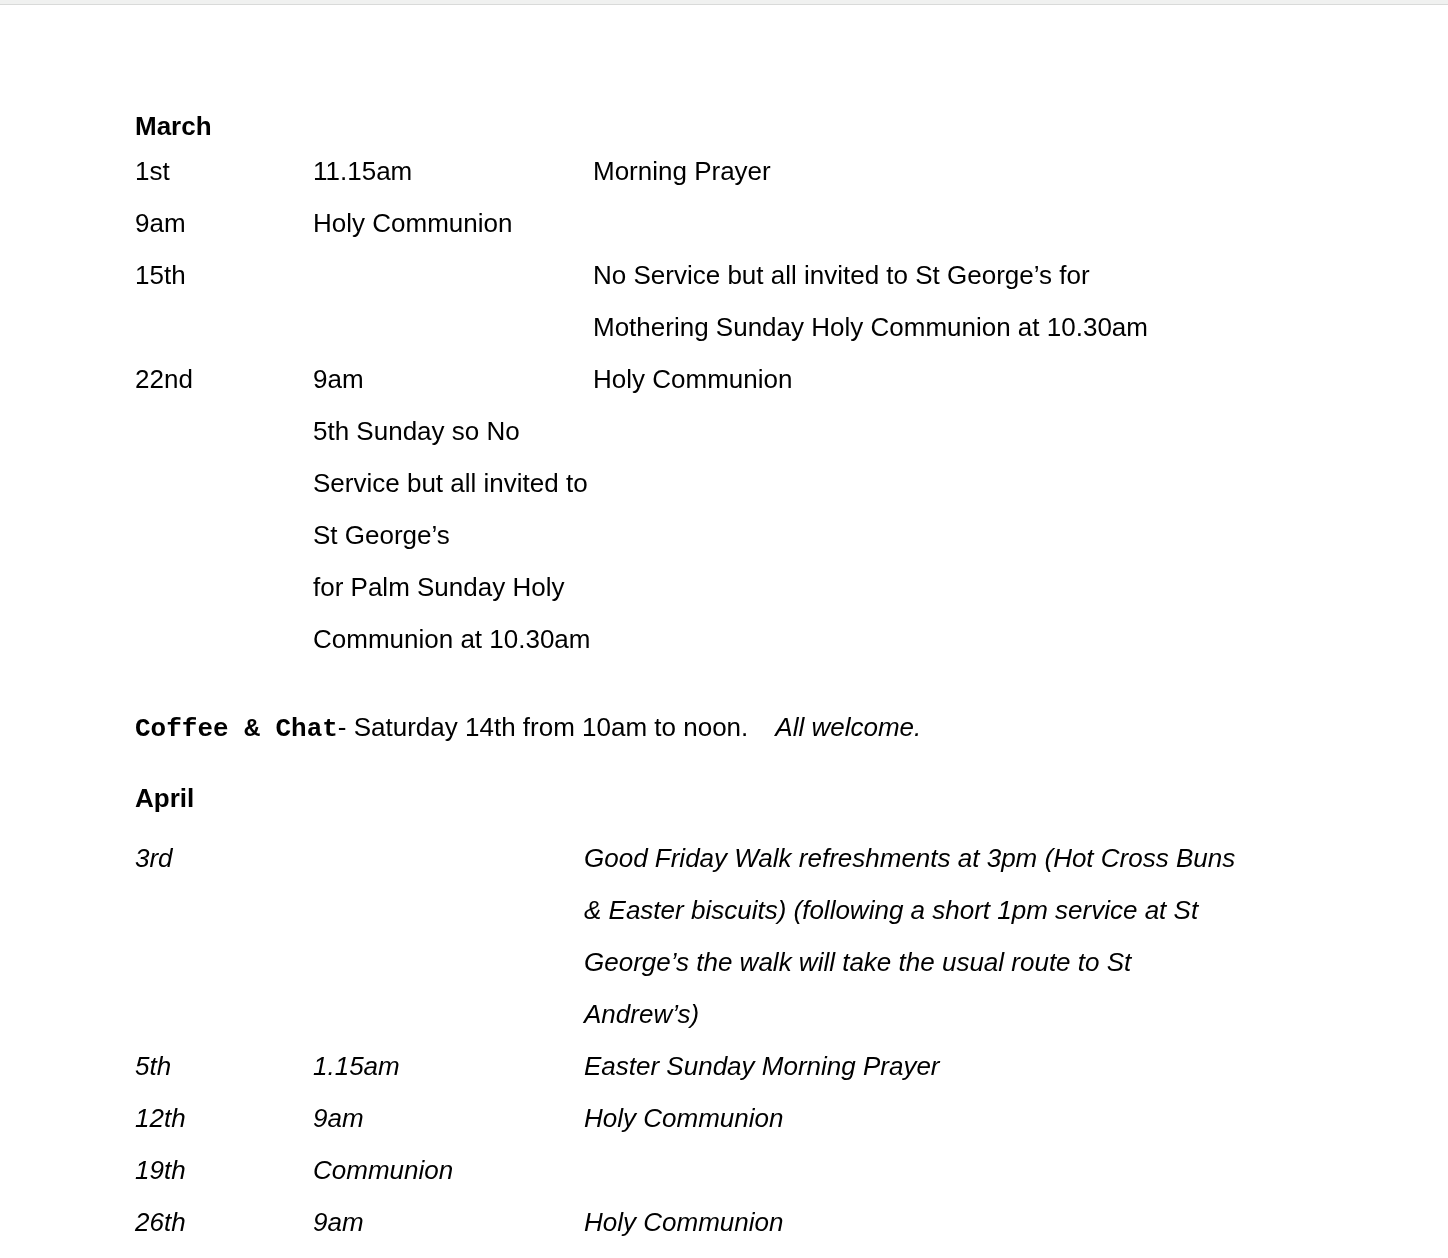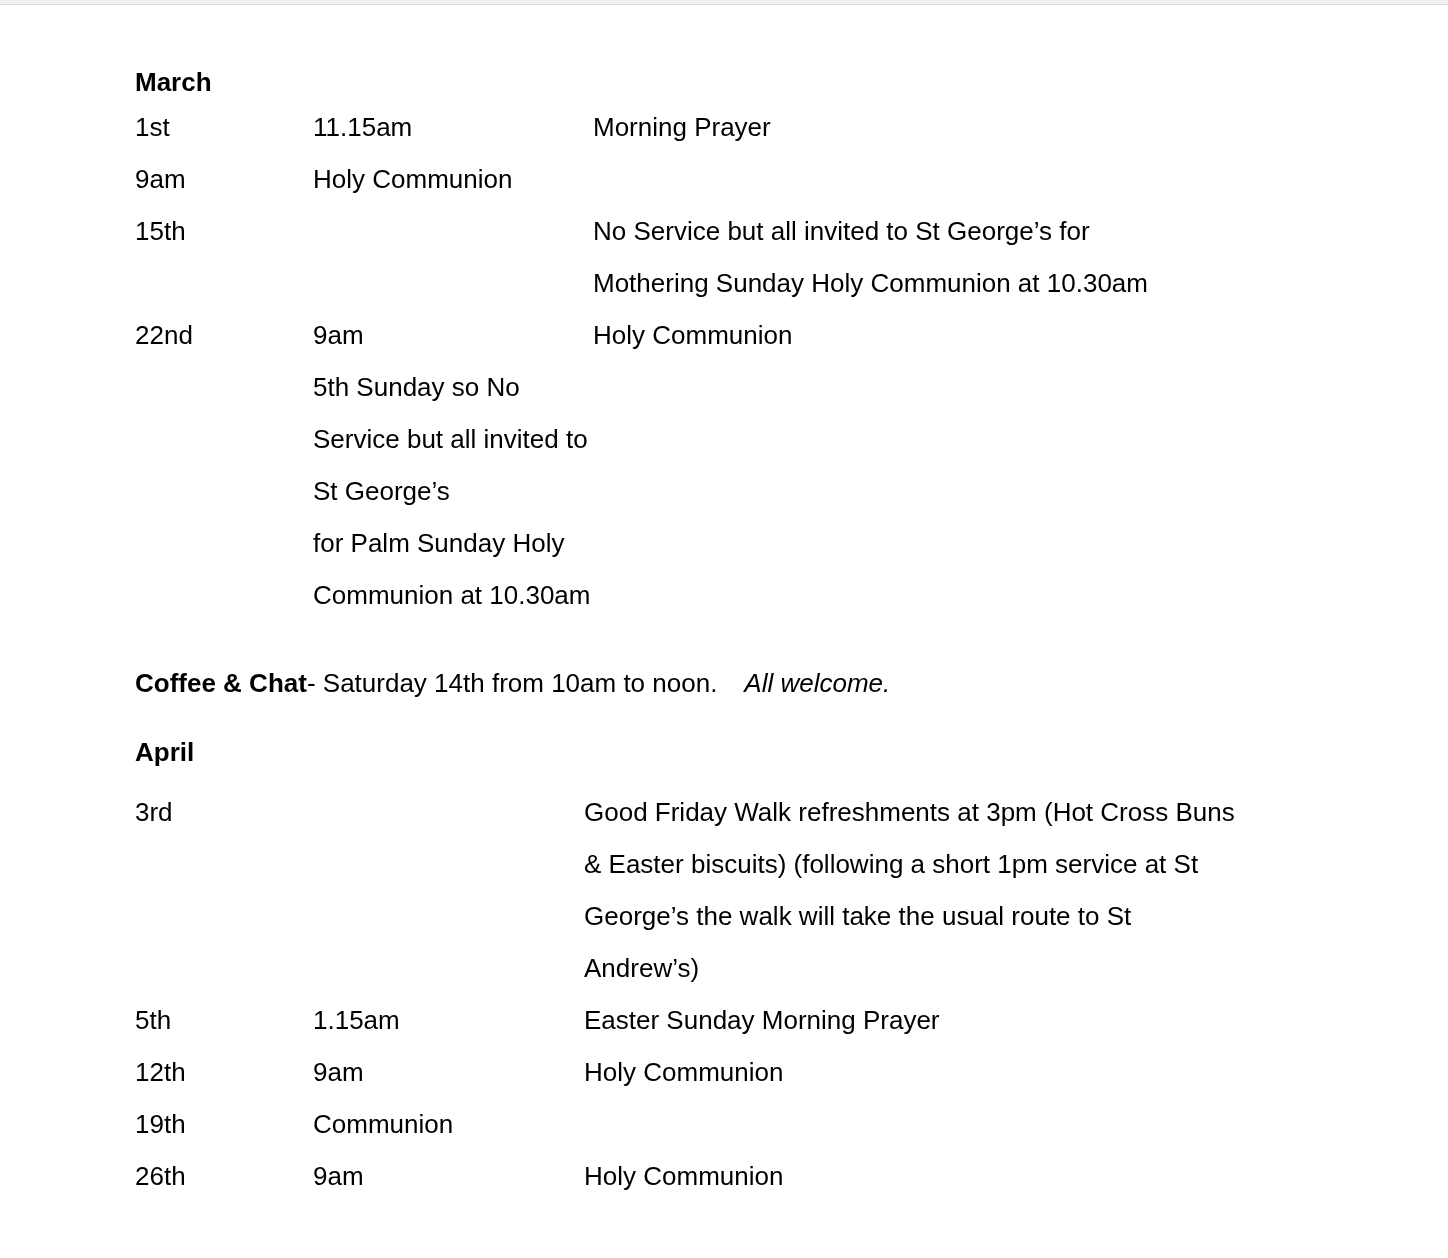--- a/index.html
+++ b/index.html
@@ -17,45 +17,47 @@
     -webkit-font-smoothing: antialiased;
   }
   .window-top-edge {
     width: 100%;
     height: 5px;
     background: #f0f1f0;
     border-bottom: 1px solid #d9dad9;
     box-sizing: border-box;
   }
   .content {
-    padding: 58px 80px 0 135px;
+    padding: 102px 80px 0 135px;
   }
   .month-heading {
     font-weight: 700;
     line-height: 38px;
   }
   .schedule-row {
     display: grid;
     grid-template-columns: 178px 280px 1fr;
     line-height: 52px;
     align-items: start;
   }
   .section-april .schedule-row {
     grid-template-columns: 178px 271px 1fr;
+    font-style: italic;
   }
   .cell {
     white-space: pre-line;
   }
   .notice-line {
     line-height: 52px;
     margin-top: 36px;
     margin-bottom: 22px;
   }
   .notice-title {
     font-weight: 700;
+    font-family: Liberation Mono, monospace;
   }
   .notice-body {
     margin-left: 0;
   }
   .notice-emphasis {
     font-style: italic;
     margin-left: 27px;
   }
   .section-april .month-heading {
     margin-bottom: 15px;

